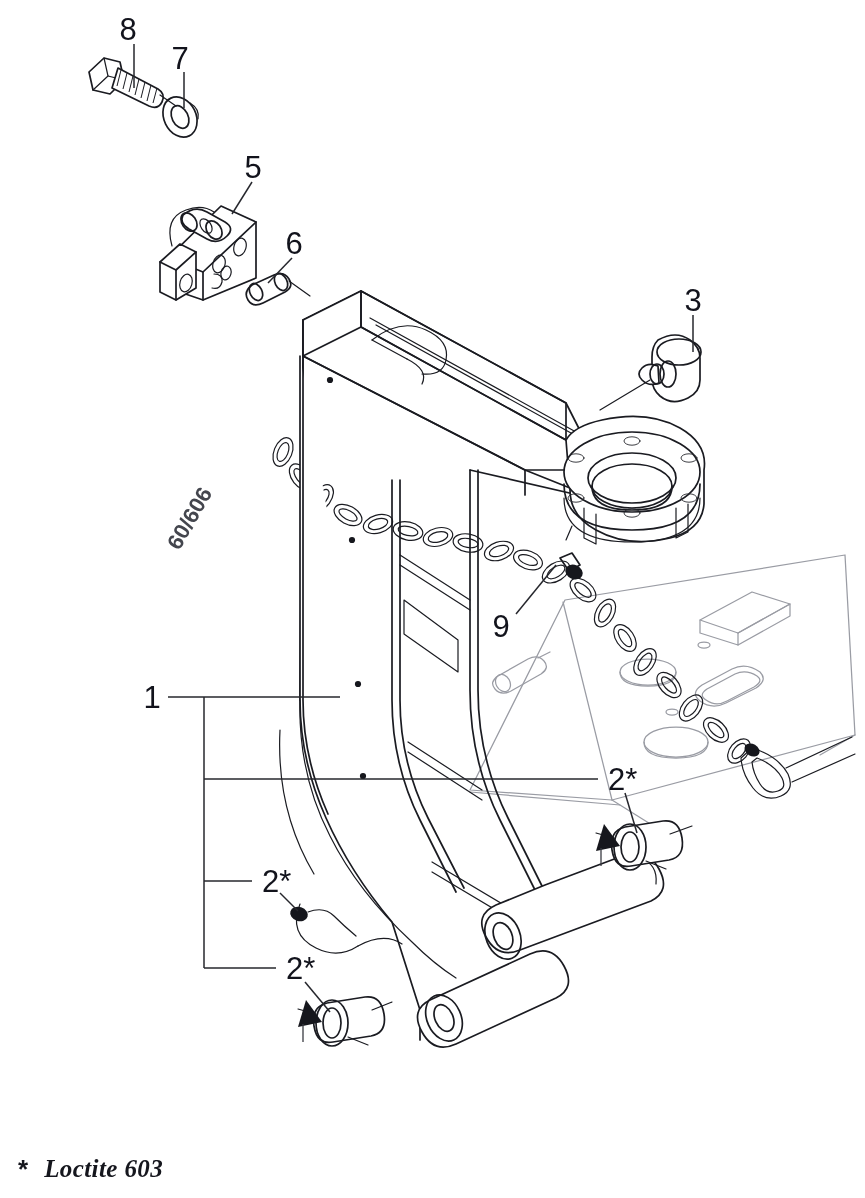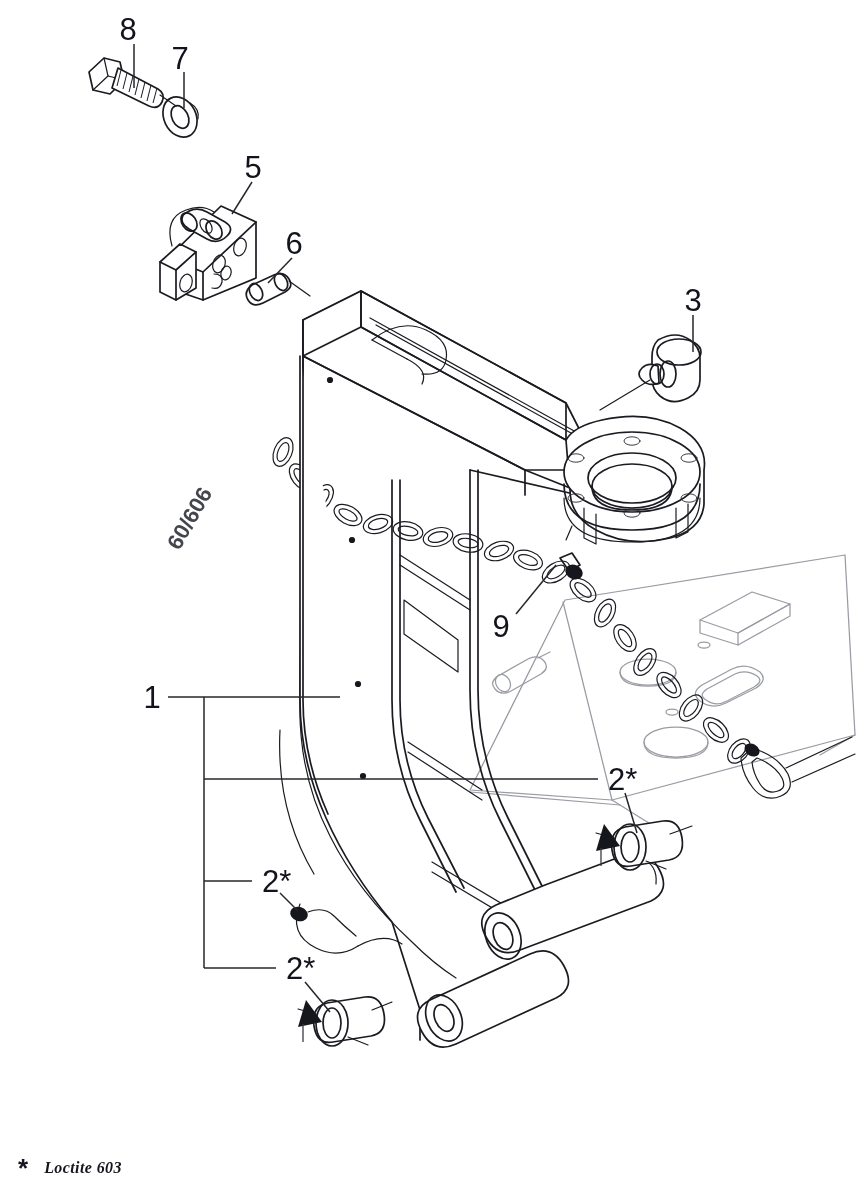--- a/index.html
+++ b/index.html
@@ -49,21 +49,21 @@
   .footnote-star {
     font-family: "Liberation Sans", sans-serif;
     font-size: 26px;
     line-height: 1;
     color: #15161d;
     font-weight: 700;
   }
   .footnote-label {
     font-family: "Liberation Serif", serif;
     font-style: italic;
-    font-size: 16px;
+    font-size: 25px;
     font-weight: 700;
     color: #15161d;
     letter-spacing: 0.4px;
   }
   .ln { fill: none; stroke: #1a1b21; stroke-width: 1.7; stroke-linecap: round; stroke-linejoin: round; }
   .ln-thin { fill: none; stroke: #1a1b21; stroke-width: 1.2; stroke-linecap: round; stroke-linejoin: round; }
   .ln-hair { fill: none; stroke: #26272d; stroke-width: 0.9; stroke-linecap: round; stroke-linejoin: round; }
   .bg-ln { fill: none; stroke: #9a9ca4; stroke-width: 1.25; stroke-linecap: round; stroke-linejoin: round; }
   .leader { fill: none; stroke: #26272d; stroke-width: 1.5; stroke-linecap: butt; }
   .leader-thin { fill: none; stroke: #3a3b42; stroke-width: 1.3; stroke-linecap: butt; }

